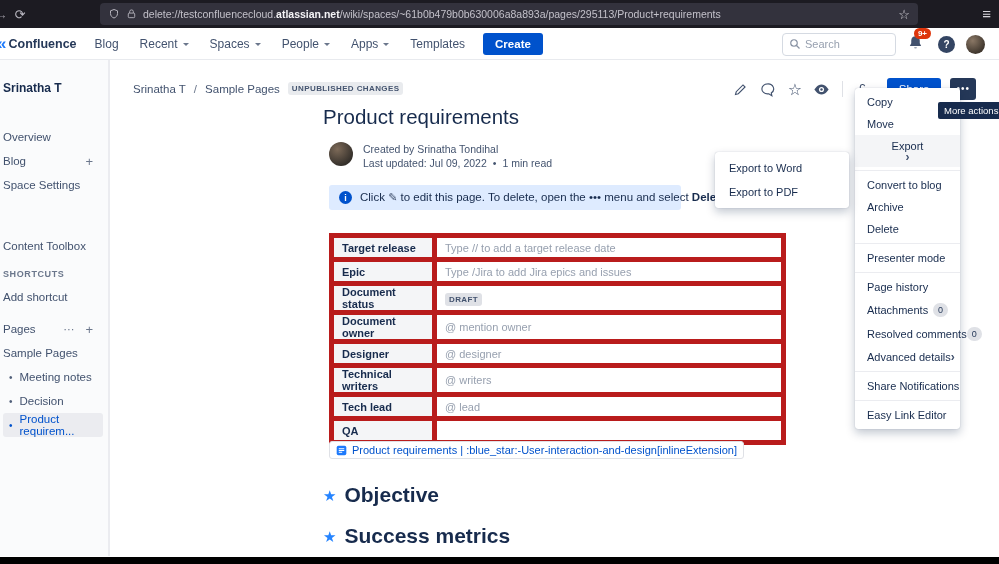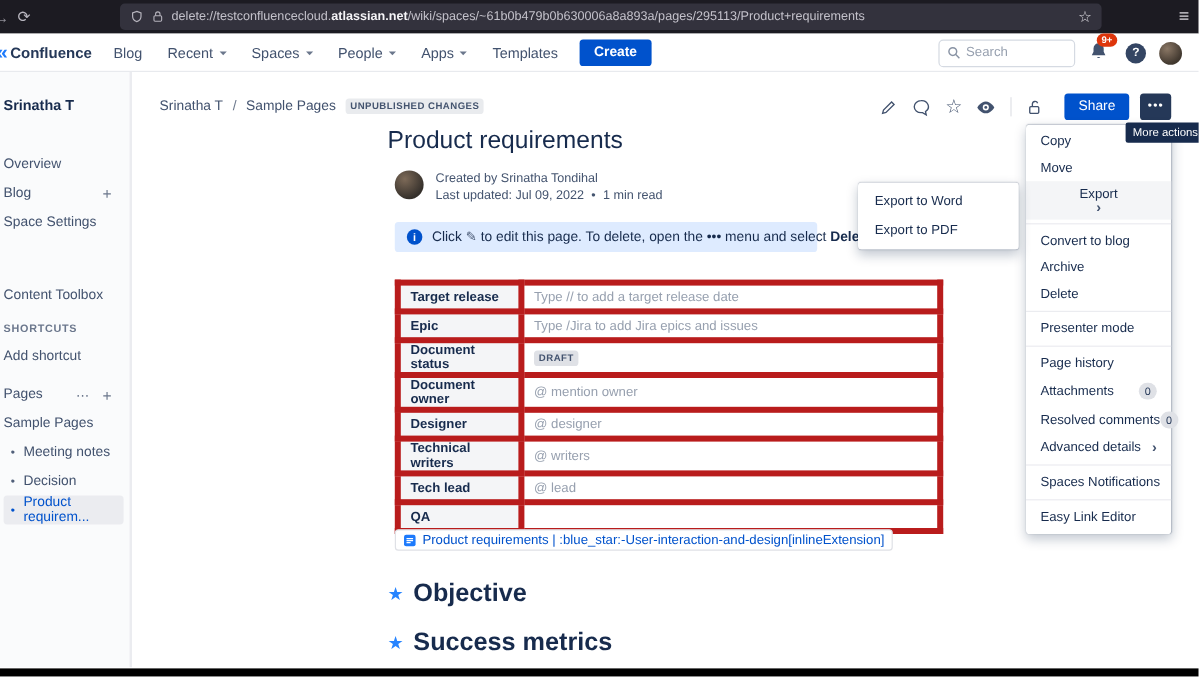--- a/index.html
+++ b/index.html
@@ -103,21 +103,21 @@
     border:1px solid #dfe1e6; border-radius:3px; padding:2px 6px; font-size:11px; color:#0052cc;
     background:#fff; cursor:pointer; white-space:nowrap; }
 
   .h-block { position:absolute; display:flex; align-items:center; gap:8px; cursor:default; }
   .h-star { color:#2684ff; font-size:15px; line-height:1; }
   .h-text { font-size:21px; font-weight:bold; color:#172b4d; }
   .h1-pos { left:211px; top:423px; }
   .h2-pos { left:211px; top:464px; }
 
   
-  .dropdown { position:absolute; left:855px; top:104px; width:121px; background:#fff; border-radius:3px;
+  .dropdown { position:absolute; left:855px; top:88px; width:105px; background:#fff; border-radius:3px;
     box-shadow:0 4px 10px rgba(9,30,66,.25), 0 0 1px rgba(9,30,66,.31); z-index:50; }
   .menu-group { padding:3px 0; }
   .menu-group + .menu-group { border-top:1px solid #ebecf0; }
   .menu-item { display:flex; align-items:center; justify-content:space-between; padding:5px 12px;
     font-size:11px; color:#172b4d; line-height:12px; cursor:pointer; white-space:nowrap; }
   .menu-item.hl { background:#f4f5f7;flex-direction:column; }
   .menu-arrow { color:#42526e; font-size:12px; font-weight:bold; line-height:10px; }
   .menu-badge { background:#dfe1e6; color:#253858; font-size:9px; border-radius:8px; padding:1px 5px; }
 
   .submenu { position:absolute; left:715px; top:152px; width:134px; background:#fff; border-radius:3px;
@@ -405,21 +405,21 @@
         <span>Resolved comments</span>
         <span class="menu-badge">0</span>
       </div>
       <div class="menu-item">
         <span>Advanced details</span>
         <span class="menu-arrow">›</span>
       </div>
     </div>
     <div class="menu-group">
       <div class="menu-item">
-          <span>Spaces Notifications</span>
+          <span>Share Notifications</span>
         </div>
     </div>
     <div class="menu-group">
       <div class="menu-item">
           <span>Easy Link Editor</span>
         </div>
     </div>
   </div>
 
   <div class="submenu">

